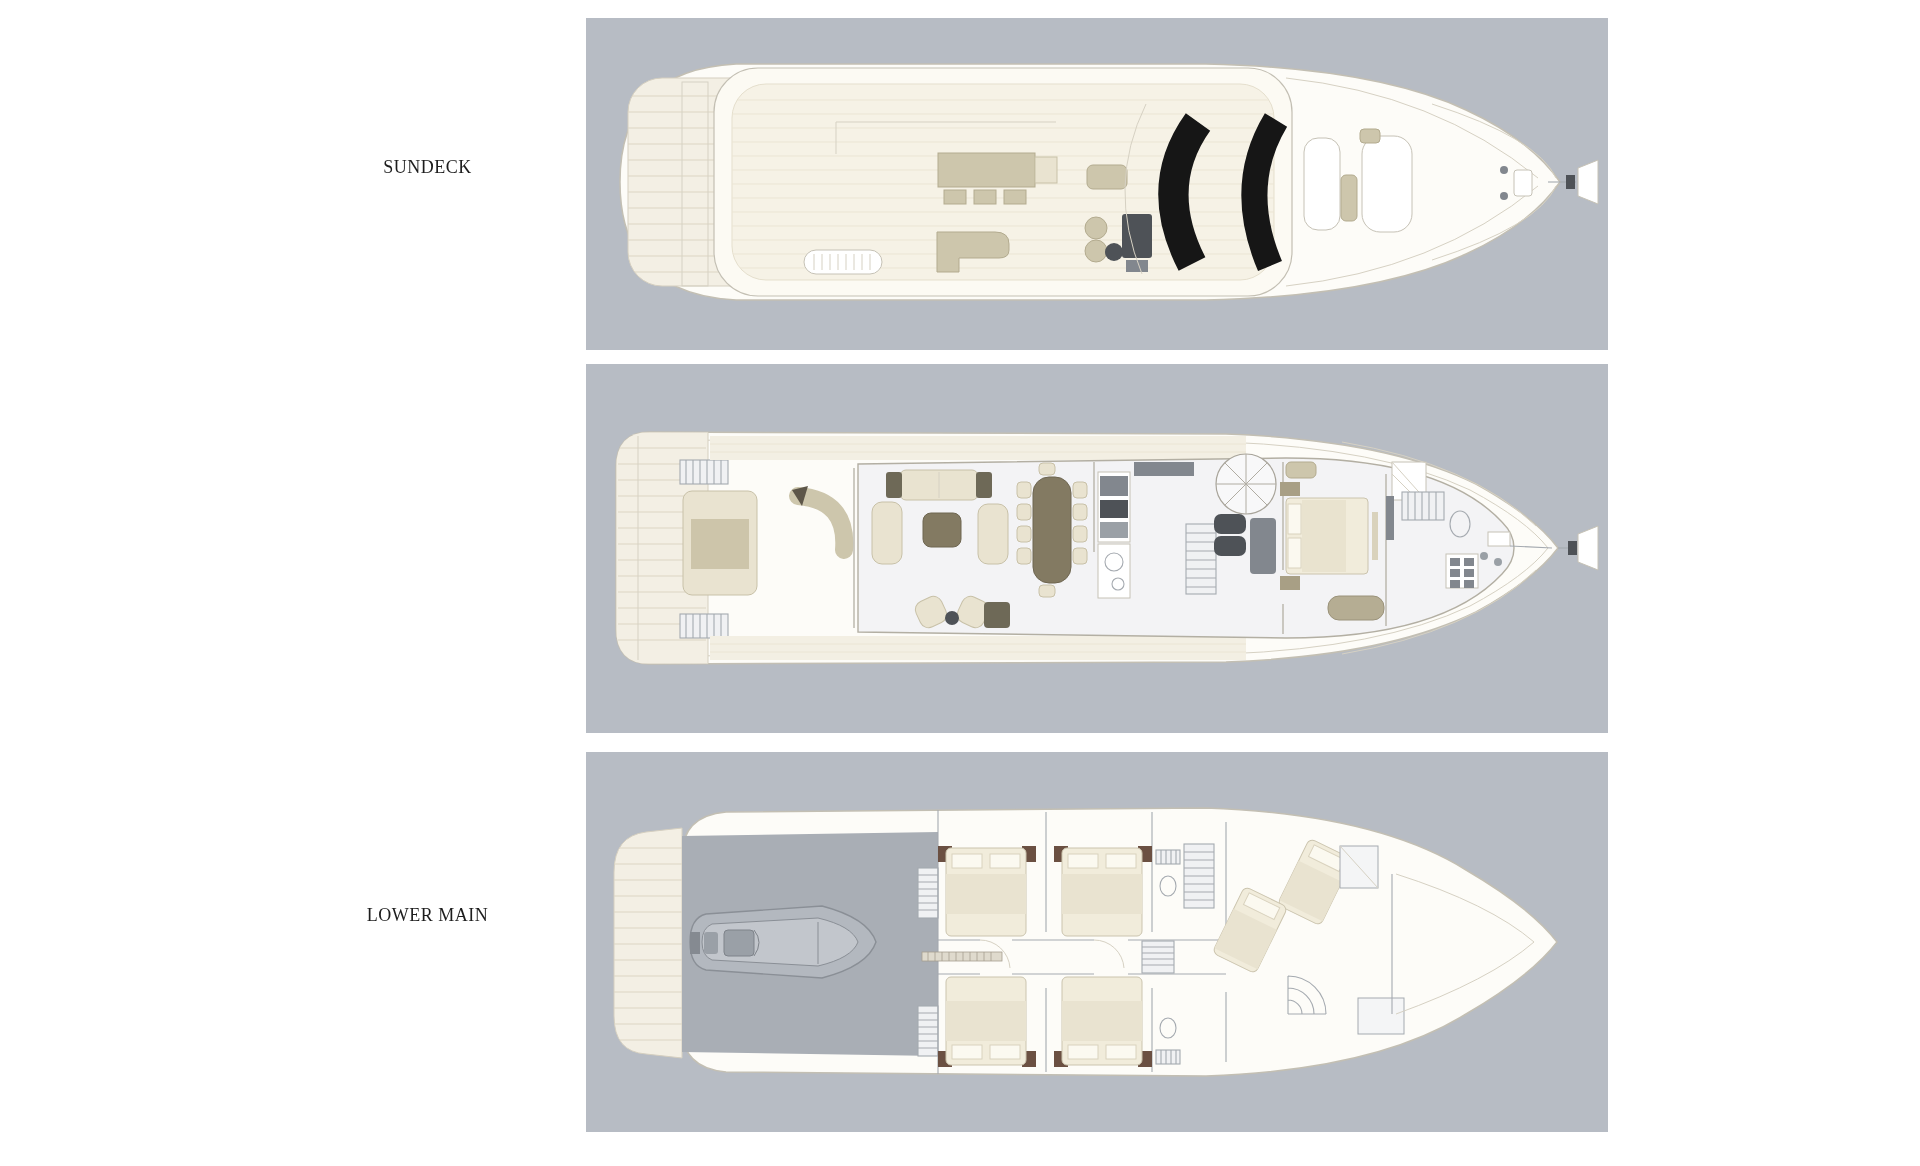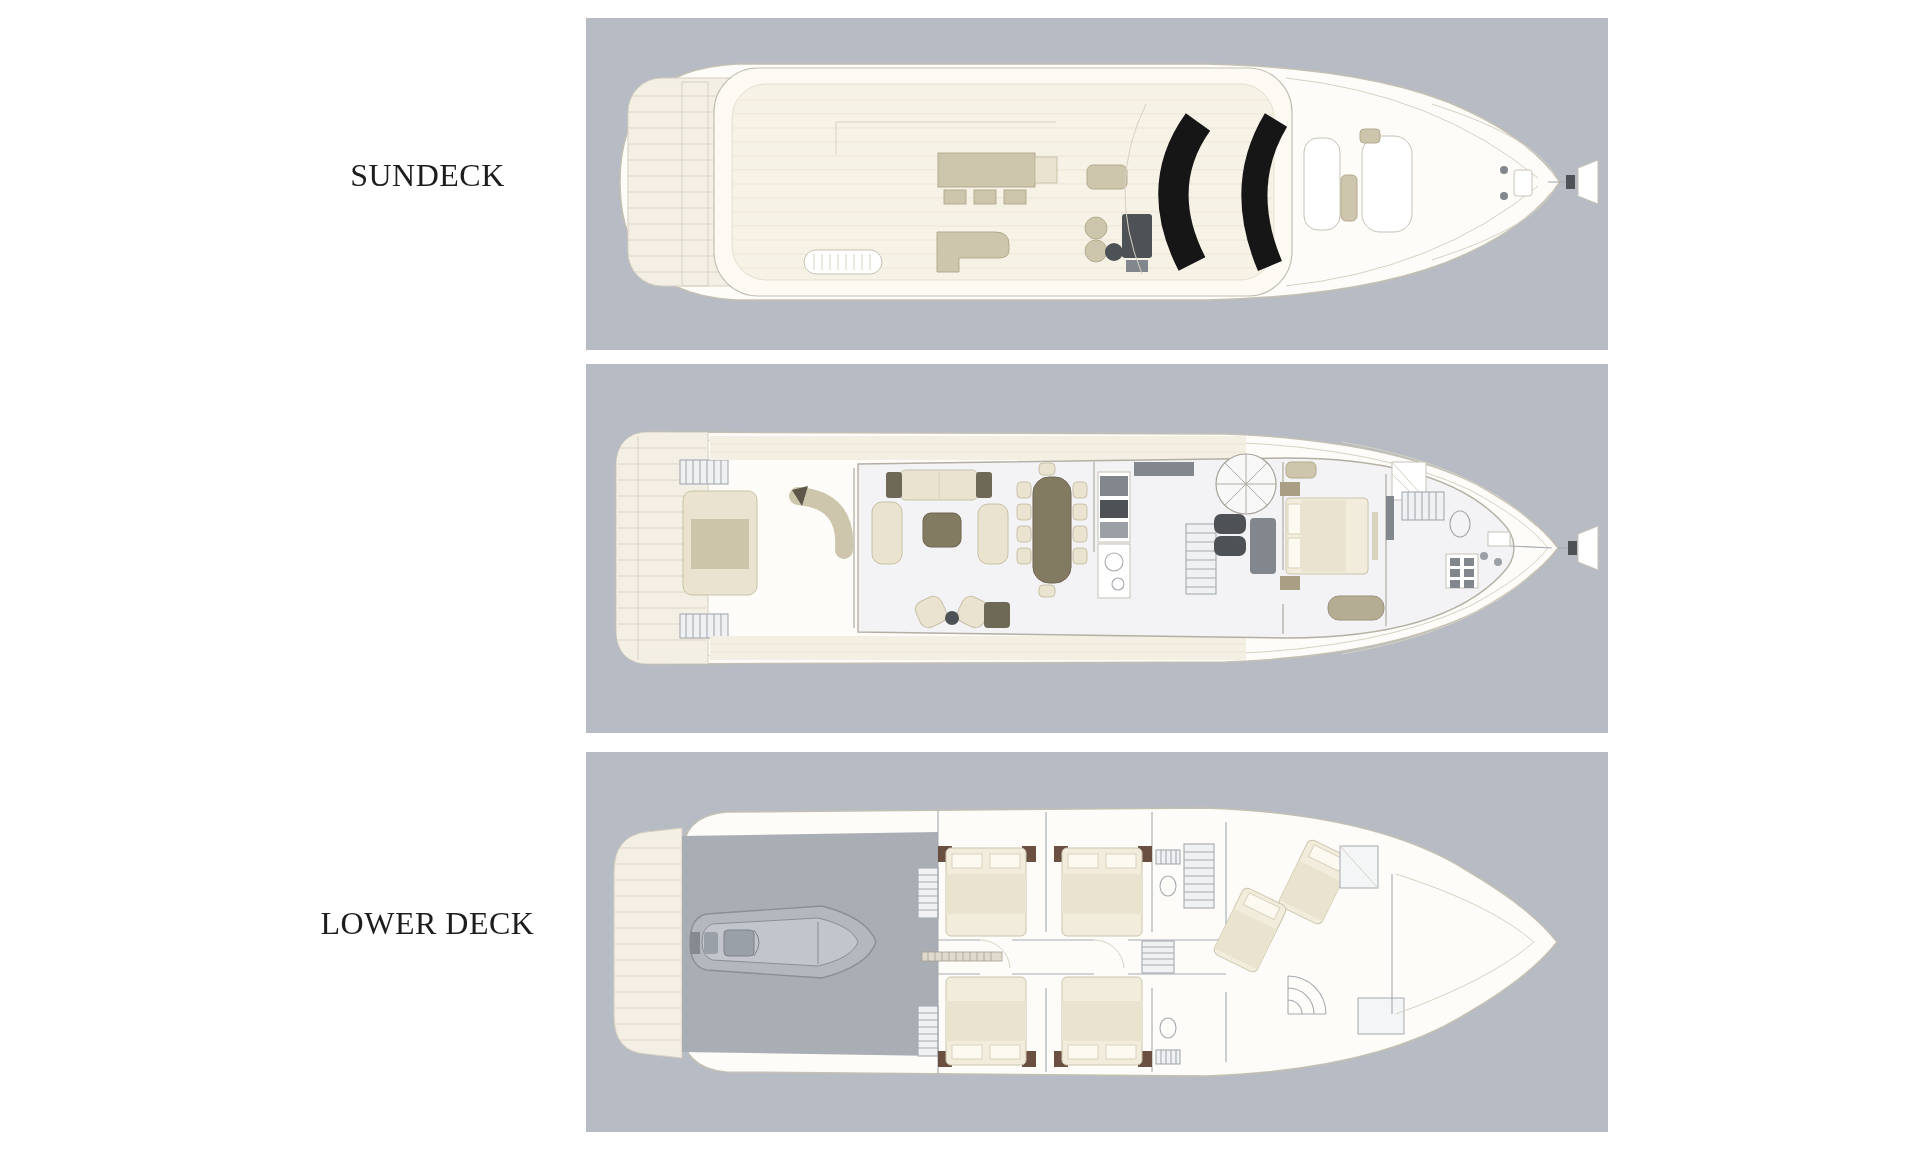--- a/index.html
+++ b/index.html
@@ -1,19 +1,19 @@
 <!DOCTYPE html>
 <html style="--panel-bg: #b7bcc4; --garage-overlay: #a9aeb5; --deck-cream: #f3efe4; --plank-line: #dcd5c3; --outline-gray: #c3bfb3; --furniture-tan: #cdc6ac; --furniture-beige: #e9e3d0; --table-brown: #837a62; --accent-olive: #6e6957; --equipment-gray: #82878e; --helm-dark: #4e5257; --sunroof-black: #161616; --cabin-accent: #6b5042; --label-text: #1d1d1d;"><head>
 <meta charset="utf-8">
 <style>
   html,body{margin:0;padding:0;background:#ffffff;}
   #stage{position:relative;width:1920px;height:1166px;background:#ffffff;overflow:hidden;
          font-family:"Liberation Serif","DejaVu Serif",serif;}
   .deck-label{position:absolute;left:270px;width:315px;text-align:center;
-              font-size:32px;letter-spacing:.5px;color:var(--label-text,#1d1d1d);
+              font-size:18px;letter-spacing:.5px;color:var(--label-text,#1d1d1d);
               font-family:"Liberation Serif","DejaVu Serif",serif;white-space:nowrap;}
   .panel{position:absolute;background:var(--panel-bg,#b7bcc4);}
   .panel svg{display:block;width:100%;height:100%;}
 
   
   .hull{fill:#fdfcf8;stroke:var(--outline-gray,#c3bfb3);stroke-width:1.5;}
   .teak{fill:var(--deck-cream,#f3efe4);stroke:#d5cfc0;stroke-width:1;}
   .plank{stroke:var(--plank-line,#dcd5c3);stroke-width:1;fill:none;}
   .plank2{stroke:#ebe5d4;stroke-width:1;fill:none;}
   .floor{fill:#f6f2e6;stroke:#e5dfcd;stroke-width:1;}
@@ -253,21 +253,21 @@
         <circle cx="898" cy="192" r="4" fill="#9aa0a6"></circle>
         <circle cx="912" cy="198" r="4" fill="#9aa0a6"></circle>
         <line class="gline" x1="924" y1="182" x2="966" y2="184"></line>
         <line class="gline" x1="972" y1="184" x2="988" y2="184" stroke-width="2.5"></line>
         <rect class="dark" x="982" y="177" width="9" height="14"></rect>
         <path class="white" d="M992 170 L1012 162 L1012 206 L992 198 Z"></path>
       </g>
     </svg>
   </div>
 
-  <div class="deck-label" style="top:905px;">LOWER DECK</div>
+  <div class="deck-label" style="top:905px;">LOWER MAIN</div>
   <div class="panel" style="left:586px;top:752px;width:1022px;height:380px;">
     <svg viewBox="0 0 1022 380">
       <defs>
         <clipPath id="c-plat3">
             <path d="M96 76 L60 80 Q28 84 28 120 L28 264 Q28 300 60 302 L96 306 Z"></path>
           </clipPath>
       </defs>
       <g>
         <path class="hull" d="M140 60 L620 56 Q790 62 880 118 Q945 156 971 190 Q945 224 880 262 Q790 318 620 324 L140 320 Q96 316 96 276 L96 104 Q96 64 140 60 Z"></path>
       </g>

